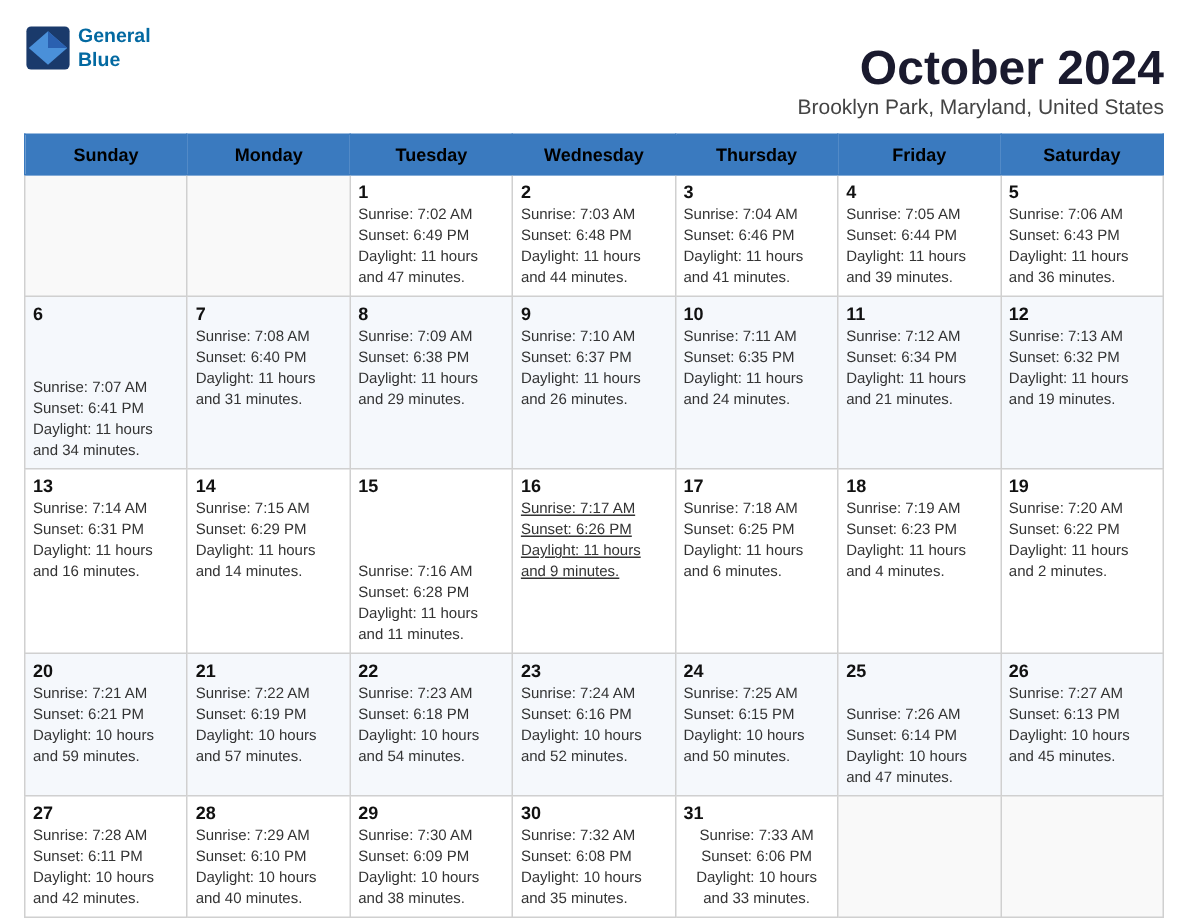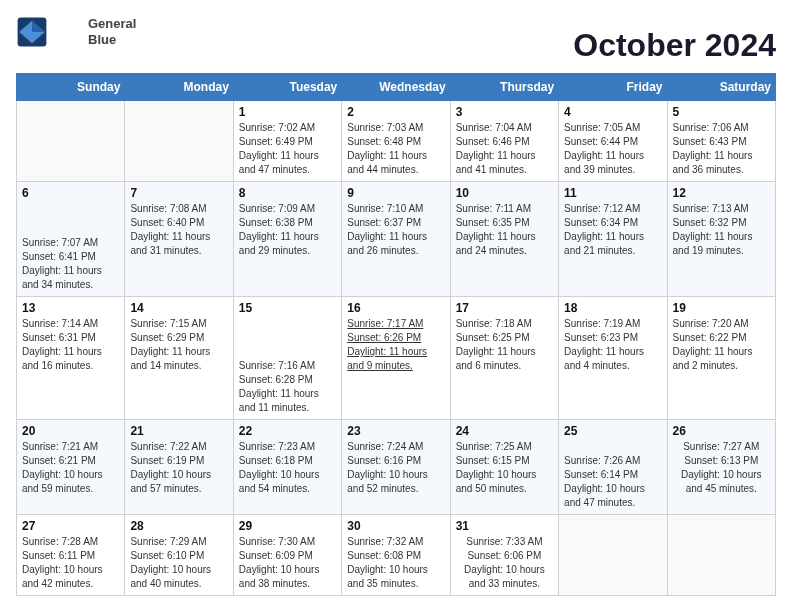--- a/index.html
+++ b/index.html
@@ -17,23 +17,22 @@
       margin-bottom: 10px;
     }
     .logo {
       display: flex;
       align-items: center;
       gap: 4px;
     }
     .logo-text {
       font-size: 13px;
       font-weight: bold;
-      color: #404040;
+      color: #0369a1;
       line-height: 1.2;
-      margin-left: 36px;
     }
     .logo-icon {
       width: 32px;
       height: 32px;
     }
     .title-block {
       text-align: right;
     }
     .month-title {
       font-size: 32px;
@@ -46,23 +45,23 @@
       font-size: 14px;
       color: #444;
     }
     table {
       width: 100%;
       border-collapse: collapse;
       font-size: 10.5px;
     }
     thead tr th {
       background-color: #3a7abf;
-      color: #ffffff;
+      color: #000000;
       padding: 6px 4px;
-      text-align: right;
+      text-align: center;
       font-size: 12px;
       font-weight: bold;
       border: 1px solid #3a7abf;
     }
     tbody tr td {
       border: 1px solid #d0d0d0;
       vertical-align: top;
       padding: 4px 5px;
       height: 80px;
       width: calc(100%/7);
@@ -96,20 +95,21 @@
       <polygon points="20,6 36,20 20,34 4,20" fill="#4a90d9"></polygon>
       <polygon points="20,6 36,20 20,20" fill="#2a60b0"></polygon>
     </svg>
     <div class="logo-text">
       <div>General</div>
       <div>Blue</div>
     </div>
   </div>
   <div class="title-block">
     <div class="month-title">October 2024</div>
+    <div class="location">Brooklyn Park, Maryland, United States</div>
   </div>
 </div>
 
 <table>
   <thead>
     <tr>
     <th>Sunday</th>
         <th>Monday</th>
         <th>Tuesday</th>
         <th>Wednesday</th>
@@ -273,21 +273,21 @@
 Daylight: 10 hours and 50 minutes.</div>
         </td>
         <td>
           <div class="day-num">25</div>
           <div class="day-detail" style="white-space: pre-line; margin-top: 16px;">Sunrise: 7:26 AM
 Sunset: 6:14 PM
 Daylight: 10 hours and 47 minutes.</div>
         </td>
         <td>
           <div class="day-num">26</div>
-          <div class="day-detail" style="white-space: pre-line; text-align: center;">Sunrise: 7:27 AM
+          <div class="day-detail" style="white-space: pre-line;">Sunrise: 7:27 AM
 Sunset: 6:13 PM
 Daylight: 10 hours and 45 minutes.</div>
         </td>
       </tr>
       <tr>
         <td>
           <div class="day-num">27</div>
           <div class="day-detail" style="white-space: pre-line;">Sunrise: 7:28 AM
 Sunset: 6:11 PM
 Daylight: 10 hours and 42 minutes.</div>

